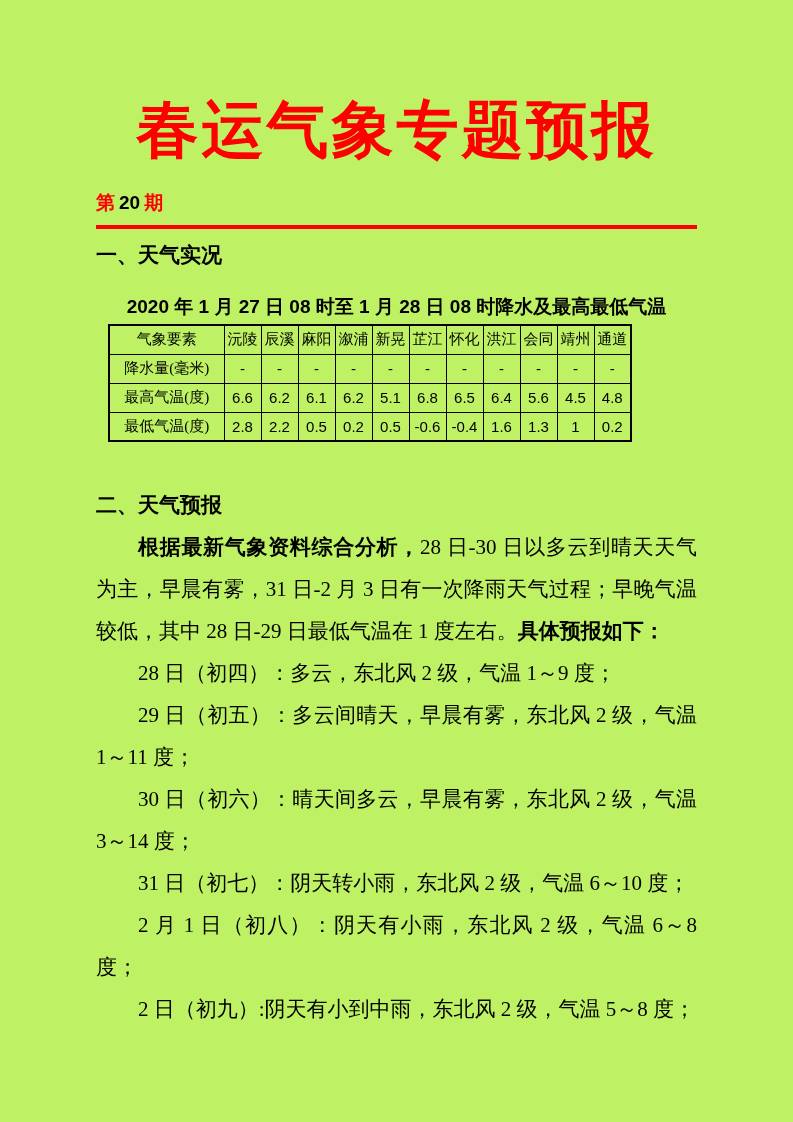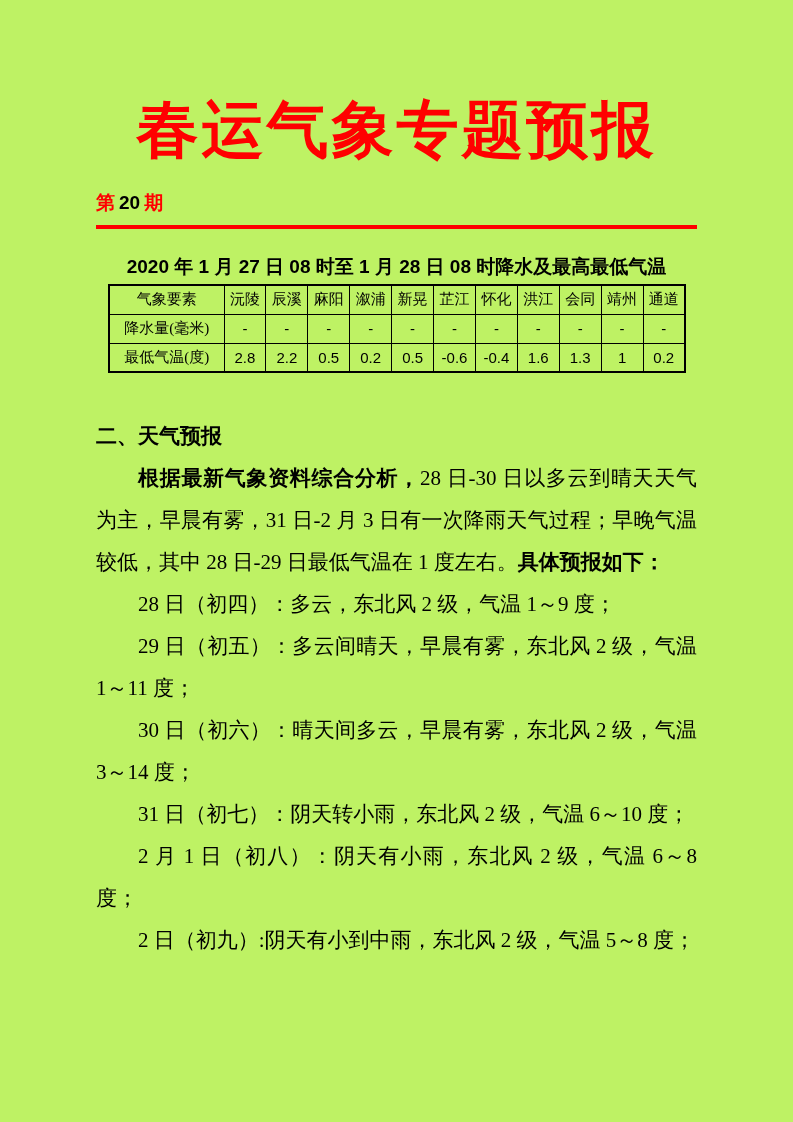--- a/index.html
+++ b/index.html
@@ -55,21 +55,21 @@
   .table-title {
     margin-top: 25px;
     text-align: center;
     font-family: "Liberation Sans", sans-serif;
     font-size: 19px;
     font-weight: bold;
   }
   table.weather {
     margin-top: 4px;
     margin-left: 12px;
-    width: 578px;
+    width: 524px;
     border-collapse: collapse;
     border: 2px solid #000000;
     table-layout: fixed;
   }
   table.weather col.label-col { width: 115px; }
   table.weather th, table.weather td {
     border: 1px solid #000000;
     height: 29px;
     text-align: center;
     vertical-align: middle;
@@ -105,20 +105,21 @@
     <h1 class="doc-title">春运气象专题预报</h1>
 
     <div class="meta-row">
       <div class="meta-center">
         <span class="red">第</span><span class="blk sp">20</span><span class="red">期</span>
       </div>
     </div>
 
     <div class="red-rule"></div>
 
+    <h2 class="section-heading">一、天气实况</h2>
 
     <div class="table-title">2020 年 1 月 27 日 08 时至 1 月 28 日 08 时降水及最高最低气温</div>
 
     <table class="weather">
       <colgroup>
         <col class="label-col">
         <col>
           <col>
           <col>
           <col>
@@ -155,20 +156,34 @@
           <td class="num">-</td>
           <td class="num">-</td>
           <td class="num">-</td>
           <td class="num">-</td>
           <td class="num">-</td>
           <td class="num">-</td>
           <td class="num">-</td>
           <td class="num">-</td>
         </tr>
         <tr>
+          <td>最高气温(度)</td>
+          <td class="num">6.6</td>
+          <td class="num">6.2</td>
+          <td class="num">6.1</td>
+          <td class="num">6.2</td>
+          <td class="num">5.1</td>
+          <td class="num">6.8</td>
+          <td class="num">6.5</td>
+          <td class="num">6.4</td>
+          <td class="num">5.6</td>
+          <td class="num">4.5</td>
+          <td class="num">4.8</td>
+        </tr>
+        <tr>
           <td>最低气温(度)</td>
           <td class="num">2.8</td>
           <td class="num">2.2</td>
           <td class="num">0.5</td>
           <td class="num">0.2</td>
           <td class="num">0.5</td>
           <td class="num">-0.6</td>
           <td class="num">-0.4</td>
           <td class="num">1.6</td>
           <td class="num">1.3</td>

